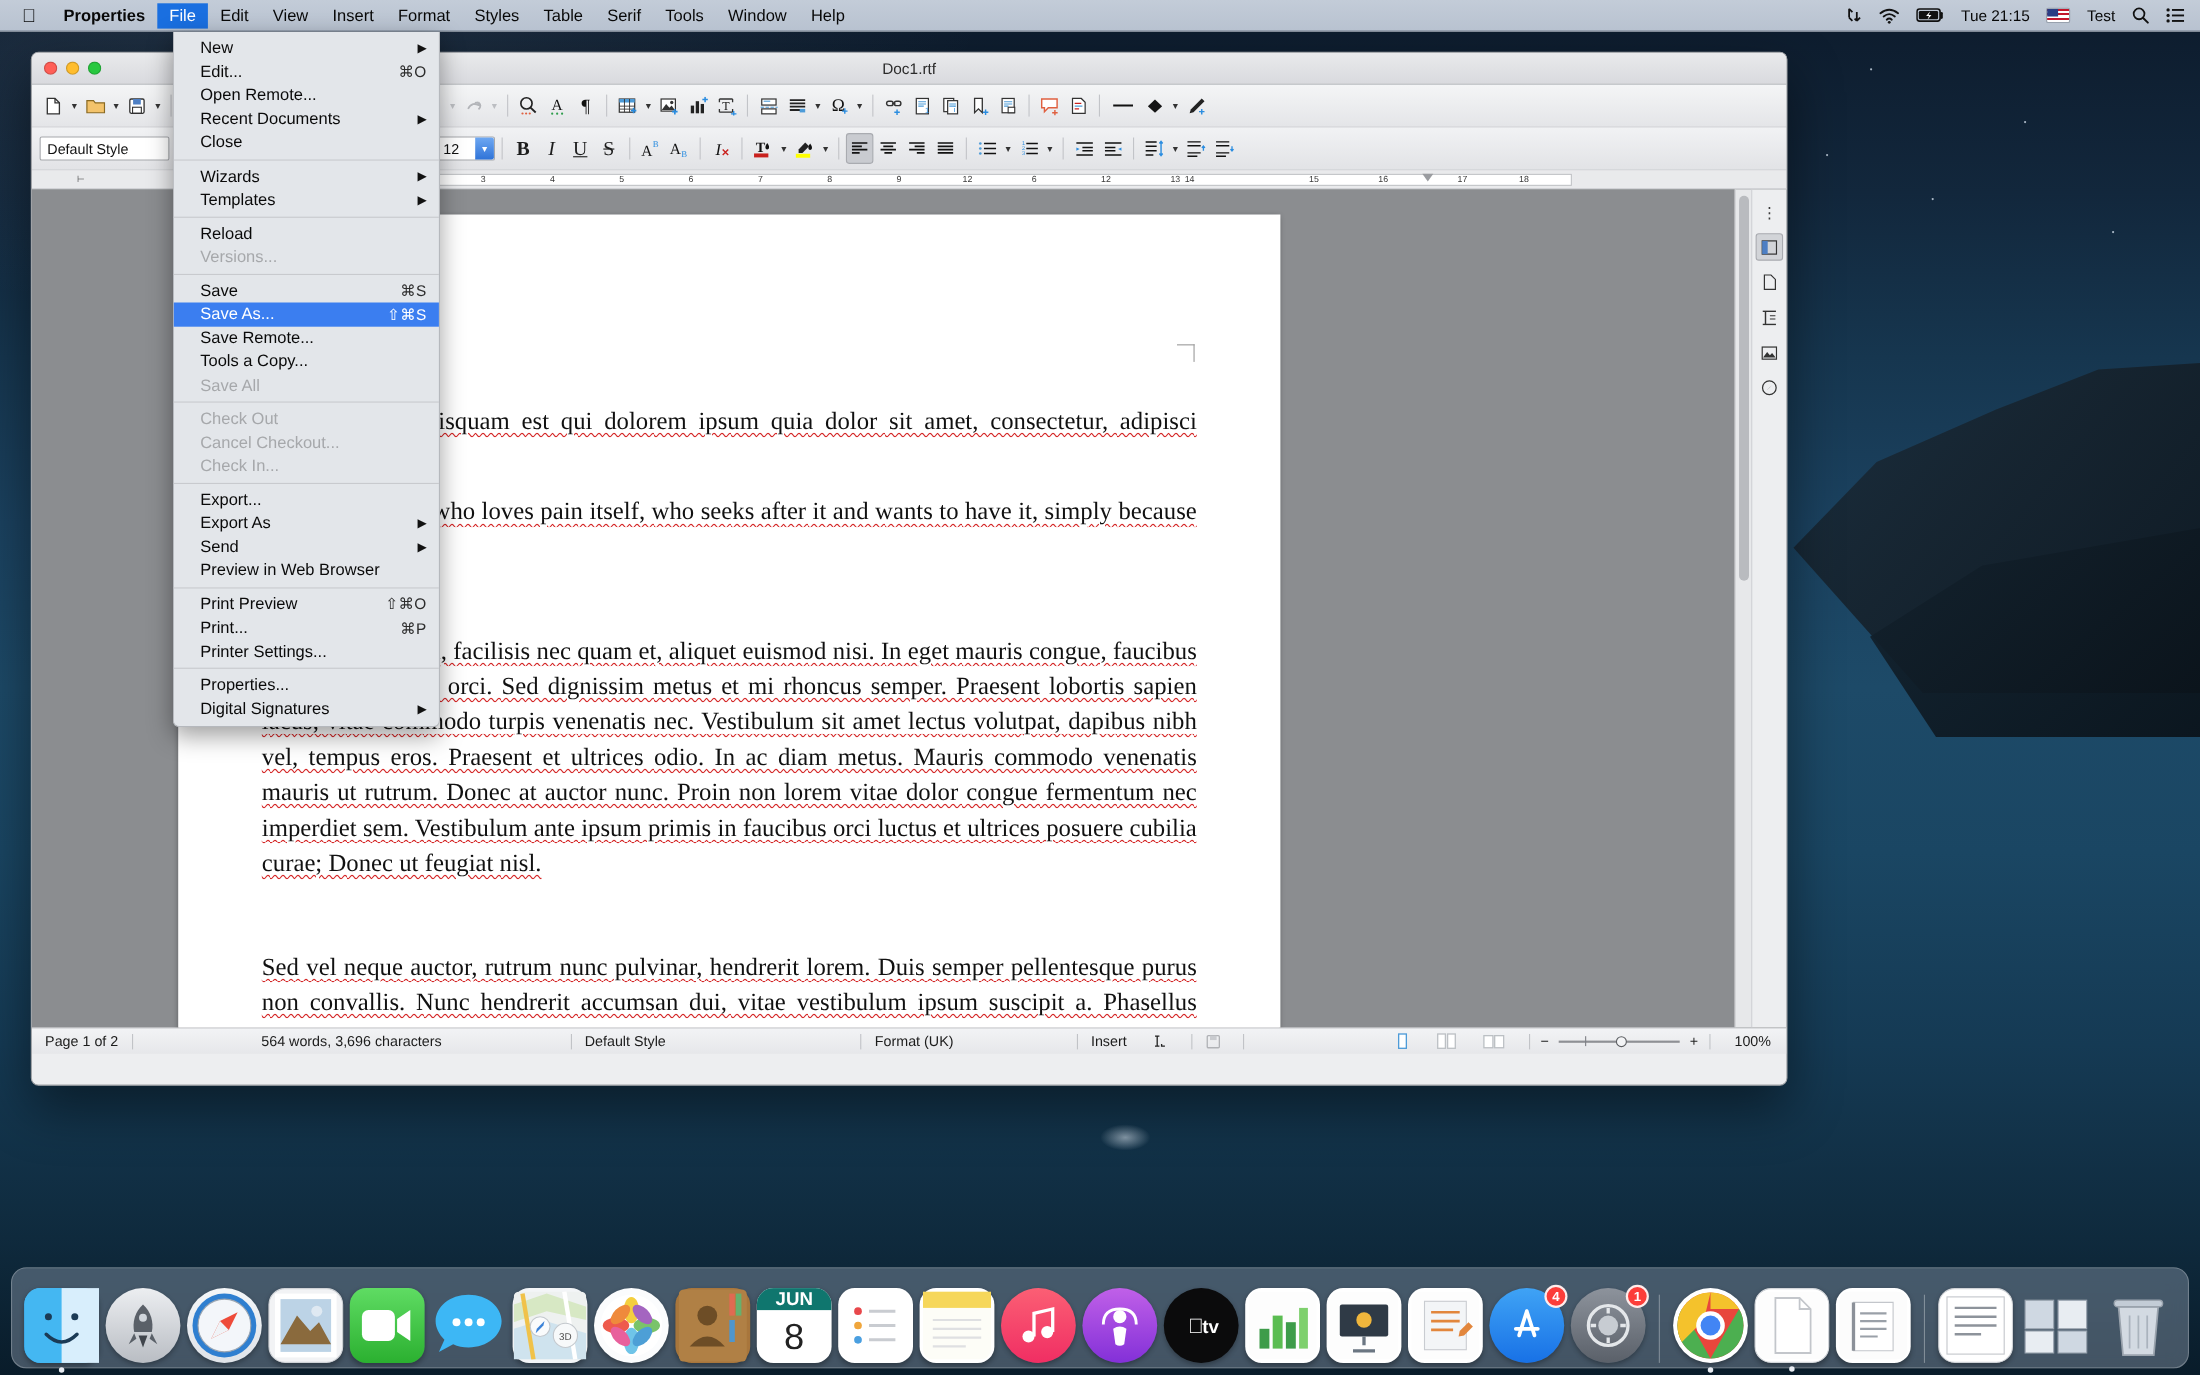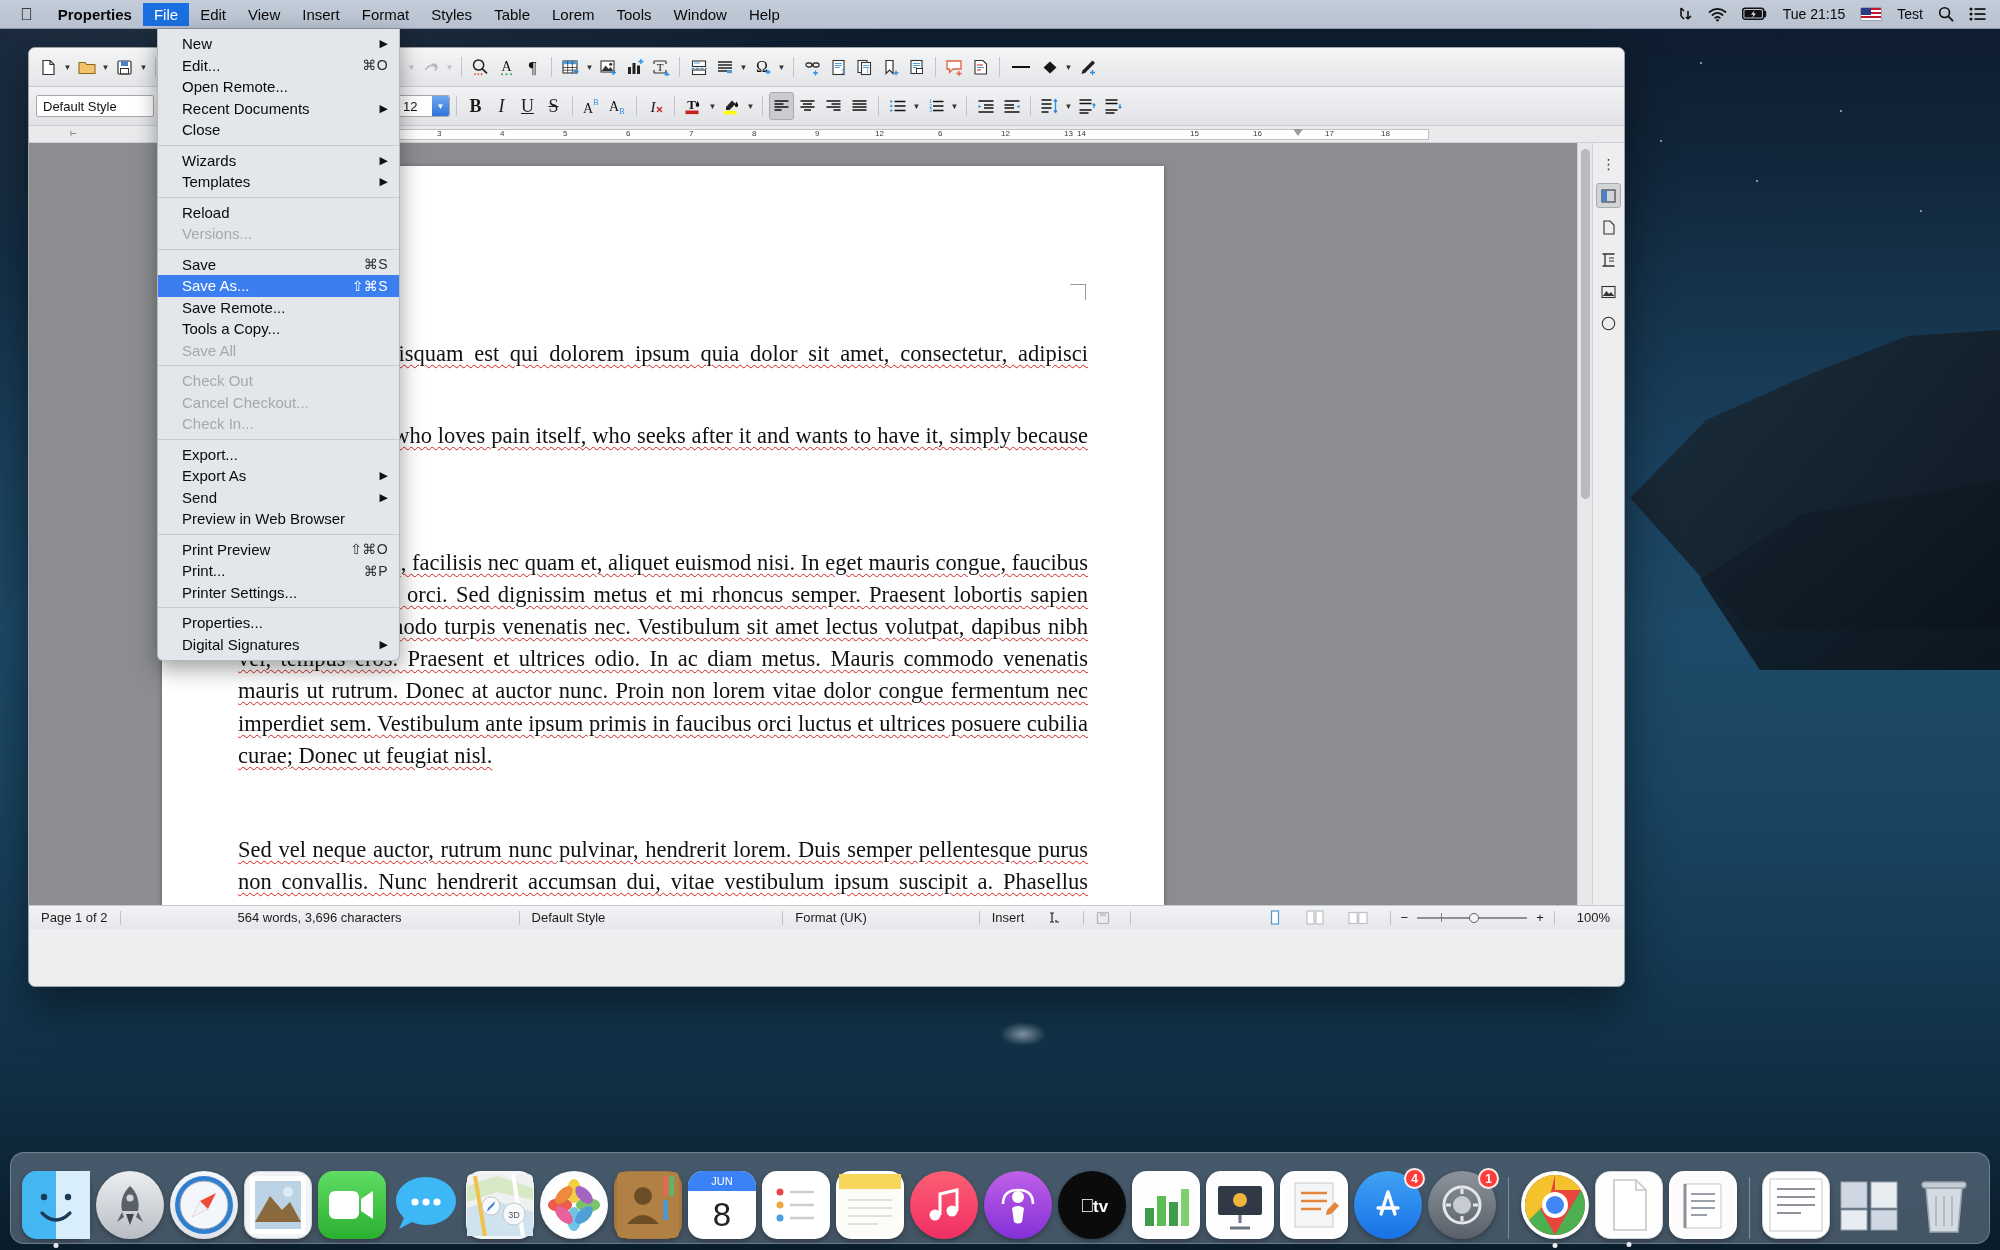--- a/index.html
+++ b/index.html
@@ -261,21 +261,21 @@
 <div class="menubar">
   <div class="mb-apple"></div>
   <div class="mb-item bold">Properties</div>
   <div class="mb-item active">File</div>
   <div class="mb-item">Edit</div>
   <div class="mb-item">View</div>
   <div class="mb-item">Insert</div>
   <div class="mb-item">Format</div>
   <div class="mb-item">Styles</div>
   <div class="mb-item">Table</div>
-  <div class="mb-item">Lorem</div>
+  <div class="mb-item">Serif</div>
   <div class="mb-item">Tools</div>
   <div class="mb-item">Window</div>
   <div class="mb-item">Help</div>
 
   <div class="mb-right">
     <div class="mi">
       <svg width="15" height="16" viewBox="0 0 15 16">
           <path d="M3 2 L3 10 M3 10 L6 13 M3 2 L6 5" stroke="#111" stroke-width="1.6" fill="none"></path>
           <path d="M10 5 L10 13 M10 13 L13 10 M8 11 L10 13" stroke="#111" stroke-width="1.6" fill="none"></path>
         </svg>
@@ -313,20 +313,28 @@
           <rect x="5.5" y="1.2" width="11" height="1.7" fill="#111"></rect>
           <rect x="5.5" y="6.2" width="11" height="1.7" fill="#111"></rect>
           <rect x="5.5" y="11.2" width="11" height="1.7" fill="#111"></rect>
         </svg>
     </div>
   </div>
 </div>
 
 <div class="window">
 
+  <div class="titlebar">
+    <div class="tl-lights">
+      <div class="tl red"></div>
+      <div class="tl yel"></div>
+      <div class="tl grn"></div>
+    </div>
+    <div class="tl-title">Doc1.rtf</div>
+  </div>
 
   <div class="toolbar">
     <div class="tb-btn">
       <svg width="17" height="17" viewBox="0 0 17 17">
           <path d="M3 1.5 h7 l4 4 v10 h-11 z" fill="#fff" stroke="#333" stroke-width="1.2"></path>
           <path d="M10 1.5 v4 h4" fill="none" stroke="#333" stroke-width="1.2"></path>
         </svg>
     </div>
     <div class="tb-caret">▼</div>
     <div class="tb-btn">
@@ -1029,21 +1037,21 @@
         <rect width="62" height="66" rx="5" fill="#b08045"></rect>
         <rect x="46" y="4" width="5" height="20" fill="#e06a52"></rect>
         <rect x="52" y="4" width="5" height="20" fill="#66b06e"></rect>
         <rect x="46" y="28" width="5" height="20" fill="#4f96cc"></rect>
         <circle cx="26" cy="24" r="9" fill="#6d4d26"></circle>
         <path d="M10 52 Q26 34 42 52 Z" fill="#6d4d26"></path>
       </svg>
   </div>
 
   <div class="dicon" style="background:#fff;flex-direction:column;overflow:hidden;">
-    <div style="width:100%;height:20px;background:#3b82f6;color:#fff;font-size:11px;font-weight:normal;display:flex;align-items:center;justify-content:center;">JUN</div>
+    <div style="width:100%;height:20px;background:#0f766e;color:#fff;font-size:17px;font-weight:bold;display:flex;align-items:center;justify-content:center;">JUN</div>
     <div style="flex:1;display:flex;align-items:center;justify-content:center;font-size:33px;color:#222;">8</div>
   </div>
 
   <div class="dicon" style="background:#fff;">
     <svg width="62" height="62" viewBox="0 0 62 62">
         <rect width="62" height="62" rx="13" fill="#fff"></rect>
         <circle cx="15" cy="18" r="3.5" fill="#e8474b"></circle>
         <circle cx="15" cy="31" r="3.5" fill="#f0a63c"></circle>
         <circle cx="15" cy="44" r="3.5" fill="#4a9fe0"></circle>
         <path d="M25 18 h24 M25 31 h24 M25 44 h24" stroke="#c9ccd1" stroke-width="2.6"></path>

